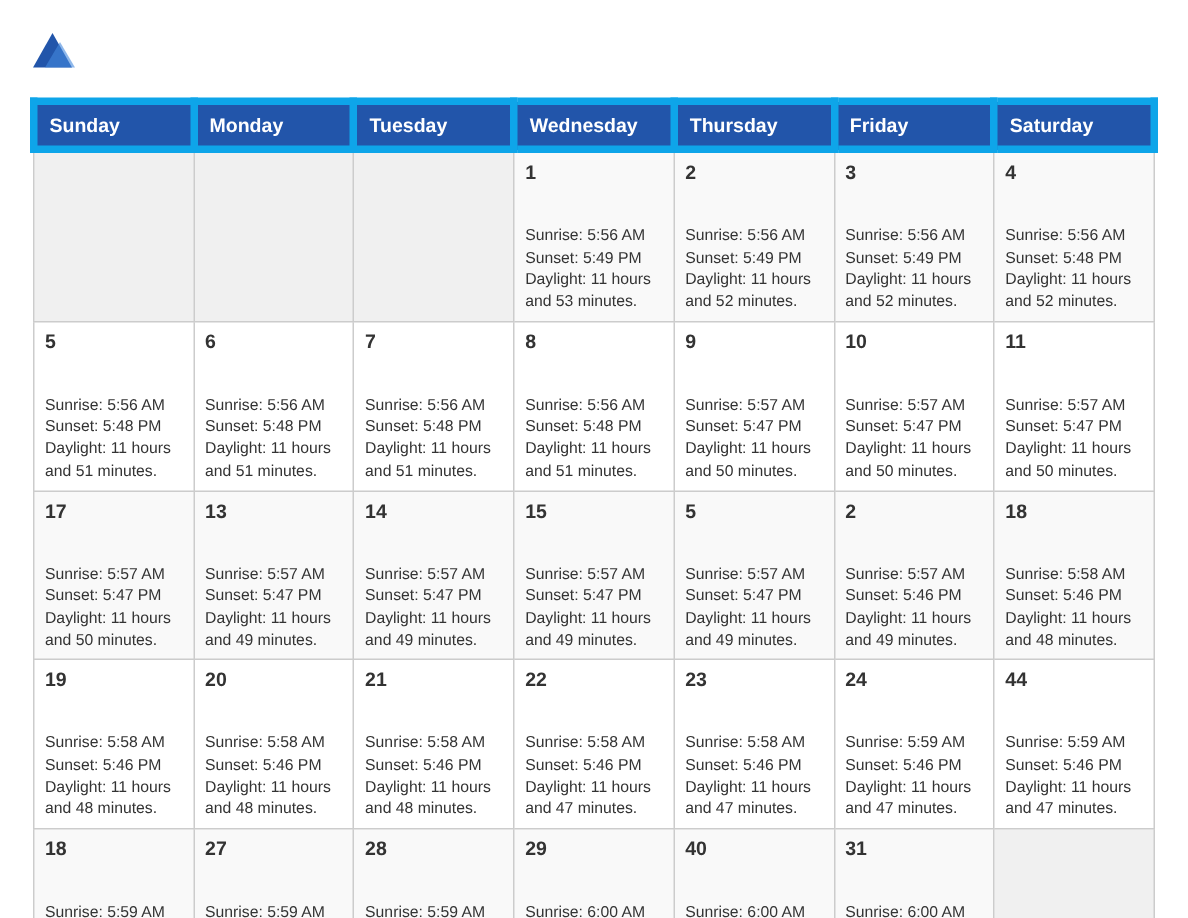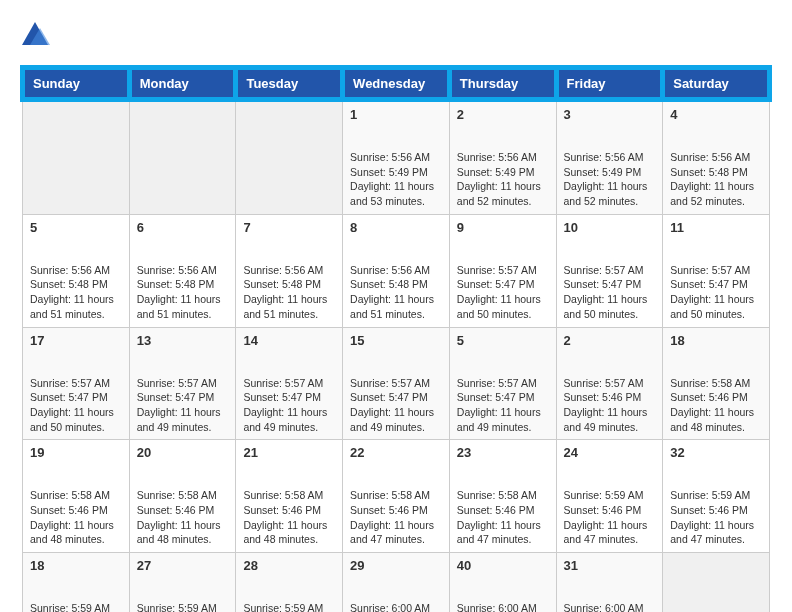--- a/index.html
+++ b/index.html
@@ -293,21 +293,21 @@
 and 47 minutes.</div>
         </td>
         <td>
           <div class="day-number">24</div>
           <div class="day-info" style="white-space: pre-line;">Sunrise: 5:59 AM
 Sunset: 5:46 PM
 Daylight: 11 hours
 and 47 minutes.</div>
         </td>
         <td>
-          <div class="day-number">32</div>
+          <div class="day-number">44</div>
           <div class="day-info" style="white-space: pre-line;">Sunrise: 5:59 AM
 Sunset: 5:46 PM
 Daylight: 11 hours
 and 47 minutes.</div>
         </td>
       </tr>
       <tr>
         <td>
           <div class="day-number">18</div>
           <div class="day-info" style="white-space: pre-line;">Sunrise: 5:59 AM

